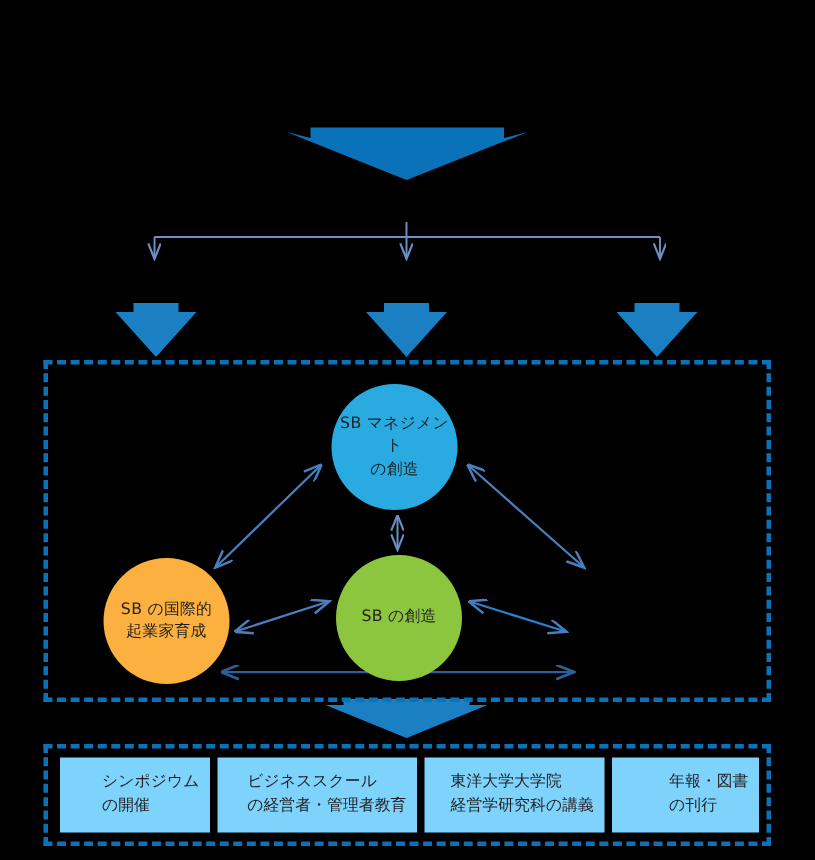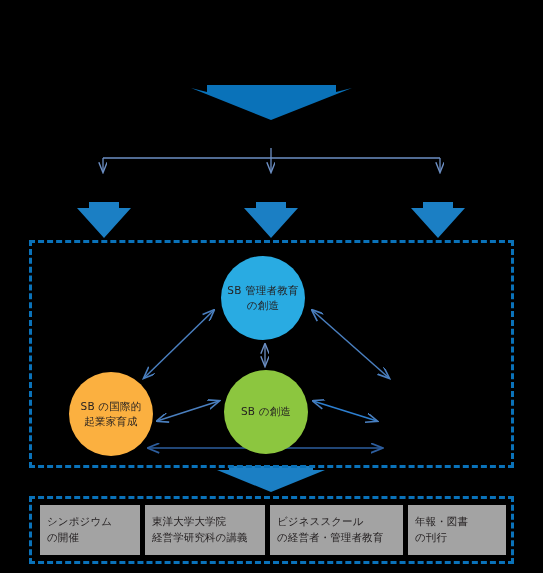--- a/index.html
+++ b/index.html
@@ -93,27 +93,27 @@
     position: absolute;
     left: 40px;
     top: 505px;
     width: 463px;
     height: 50px;
     display: flex;
     gap: 5px;
     align-items: stretch;
   }
   .task-box {
-    background: #a3a3a3;
+    background: #7dd3fc;
     color: #231F20;
     font-size: 10.5px;
     line-height: 1.5;
     display: flex;
     align-items: center;
-    justify-content: flex-start;
+    justify-content: flex-end;
     padding: 0 7px;
     box-sizing: border-box;
     white-space: pre-line;
     letter-spacing: 0.1px;
   }
   .task-box.w1 { flex: 0 0 100px; }
   .task-box.w2 { flex: 0 0 120px; }
   .task-box.w3 { flex: 0 0 133px; }
   .task-box.w4 { flex: 0 0 98px; }
 </style>
@@ -175,46 +175,46 @@
 
     <g>
       <path d="M229,470 L229,466 L313,466 L313,470 L325,470 L271,492 L217,470 Z" fill="#1B7FC4"></path>
     </g>
   </svg>
 
   <div class="dashed-box" id="mid-container"></div>
   <div class="dashed-box" id="bottom-container"></div>
 
   <div class="node-circle" id="circle-top">
-    <span class="circle-label">SB 管理者教育
+    <span class="circle-label">SB マネジメント
 の創造</span>
   </div>
 
   <div class="node-circle" id="circle-center">
     <span class="circle-label">SB の創造</span>
   </div>
 
   <div class="node-circle" id="circle-left">
     <span class="circle-label">SB の国際的
 起業家育成</span>
   </div>
 
 
   <div id="box-row">
     <div class="task-box w1">
       <span>シンポジウム
 の開催</span>
     </div>
+    <div class="task-box w3">
+      <span>ビジネススクール
+の経営者・管理者教育</span>
+    </div>
     <div class="task-box w2">
       <span>東洋大学大学院
 経営学研究科の講義</span>
     </div>
-    <div class="task-box w3">
-      <span>ビジネススクール
-の経営者・管理者教育</span>
-    </div>
     <div class="task-box w4">
       <span>年報・図書
 の刊行</span>
     </div>
   </div>
 
 </div>
 
 </body></html>

